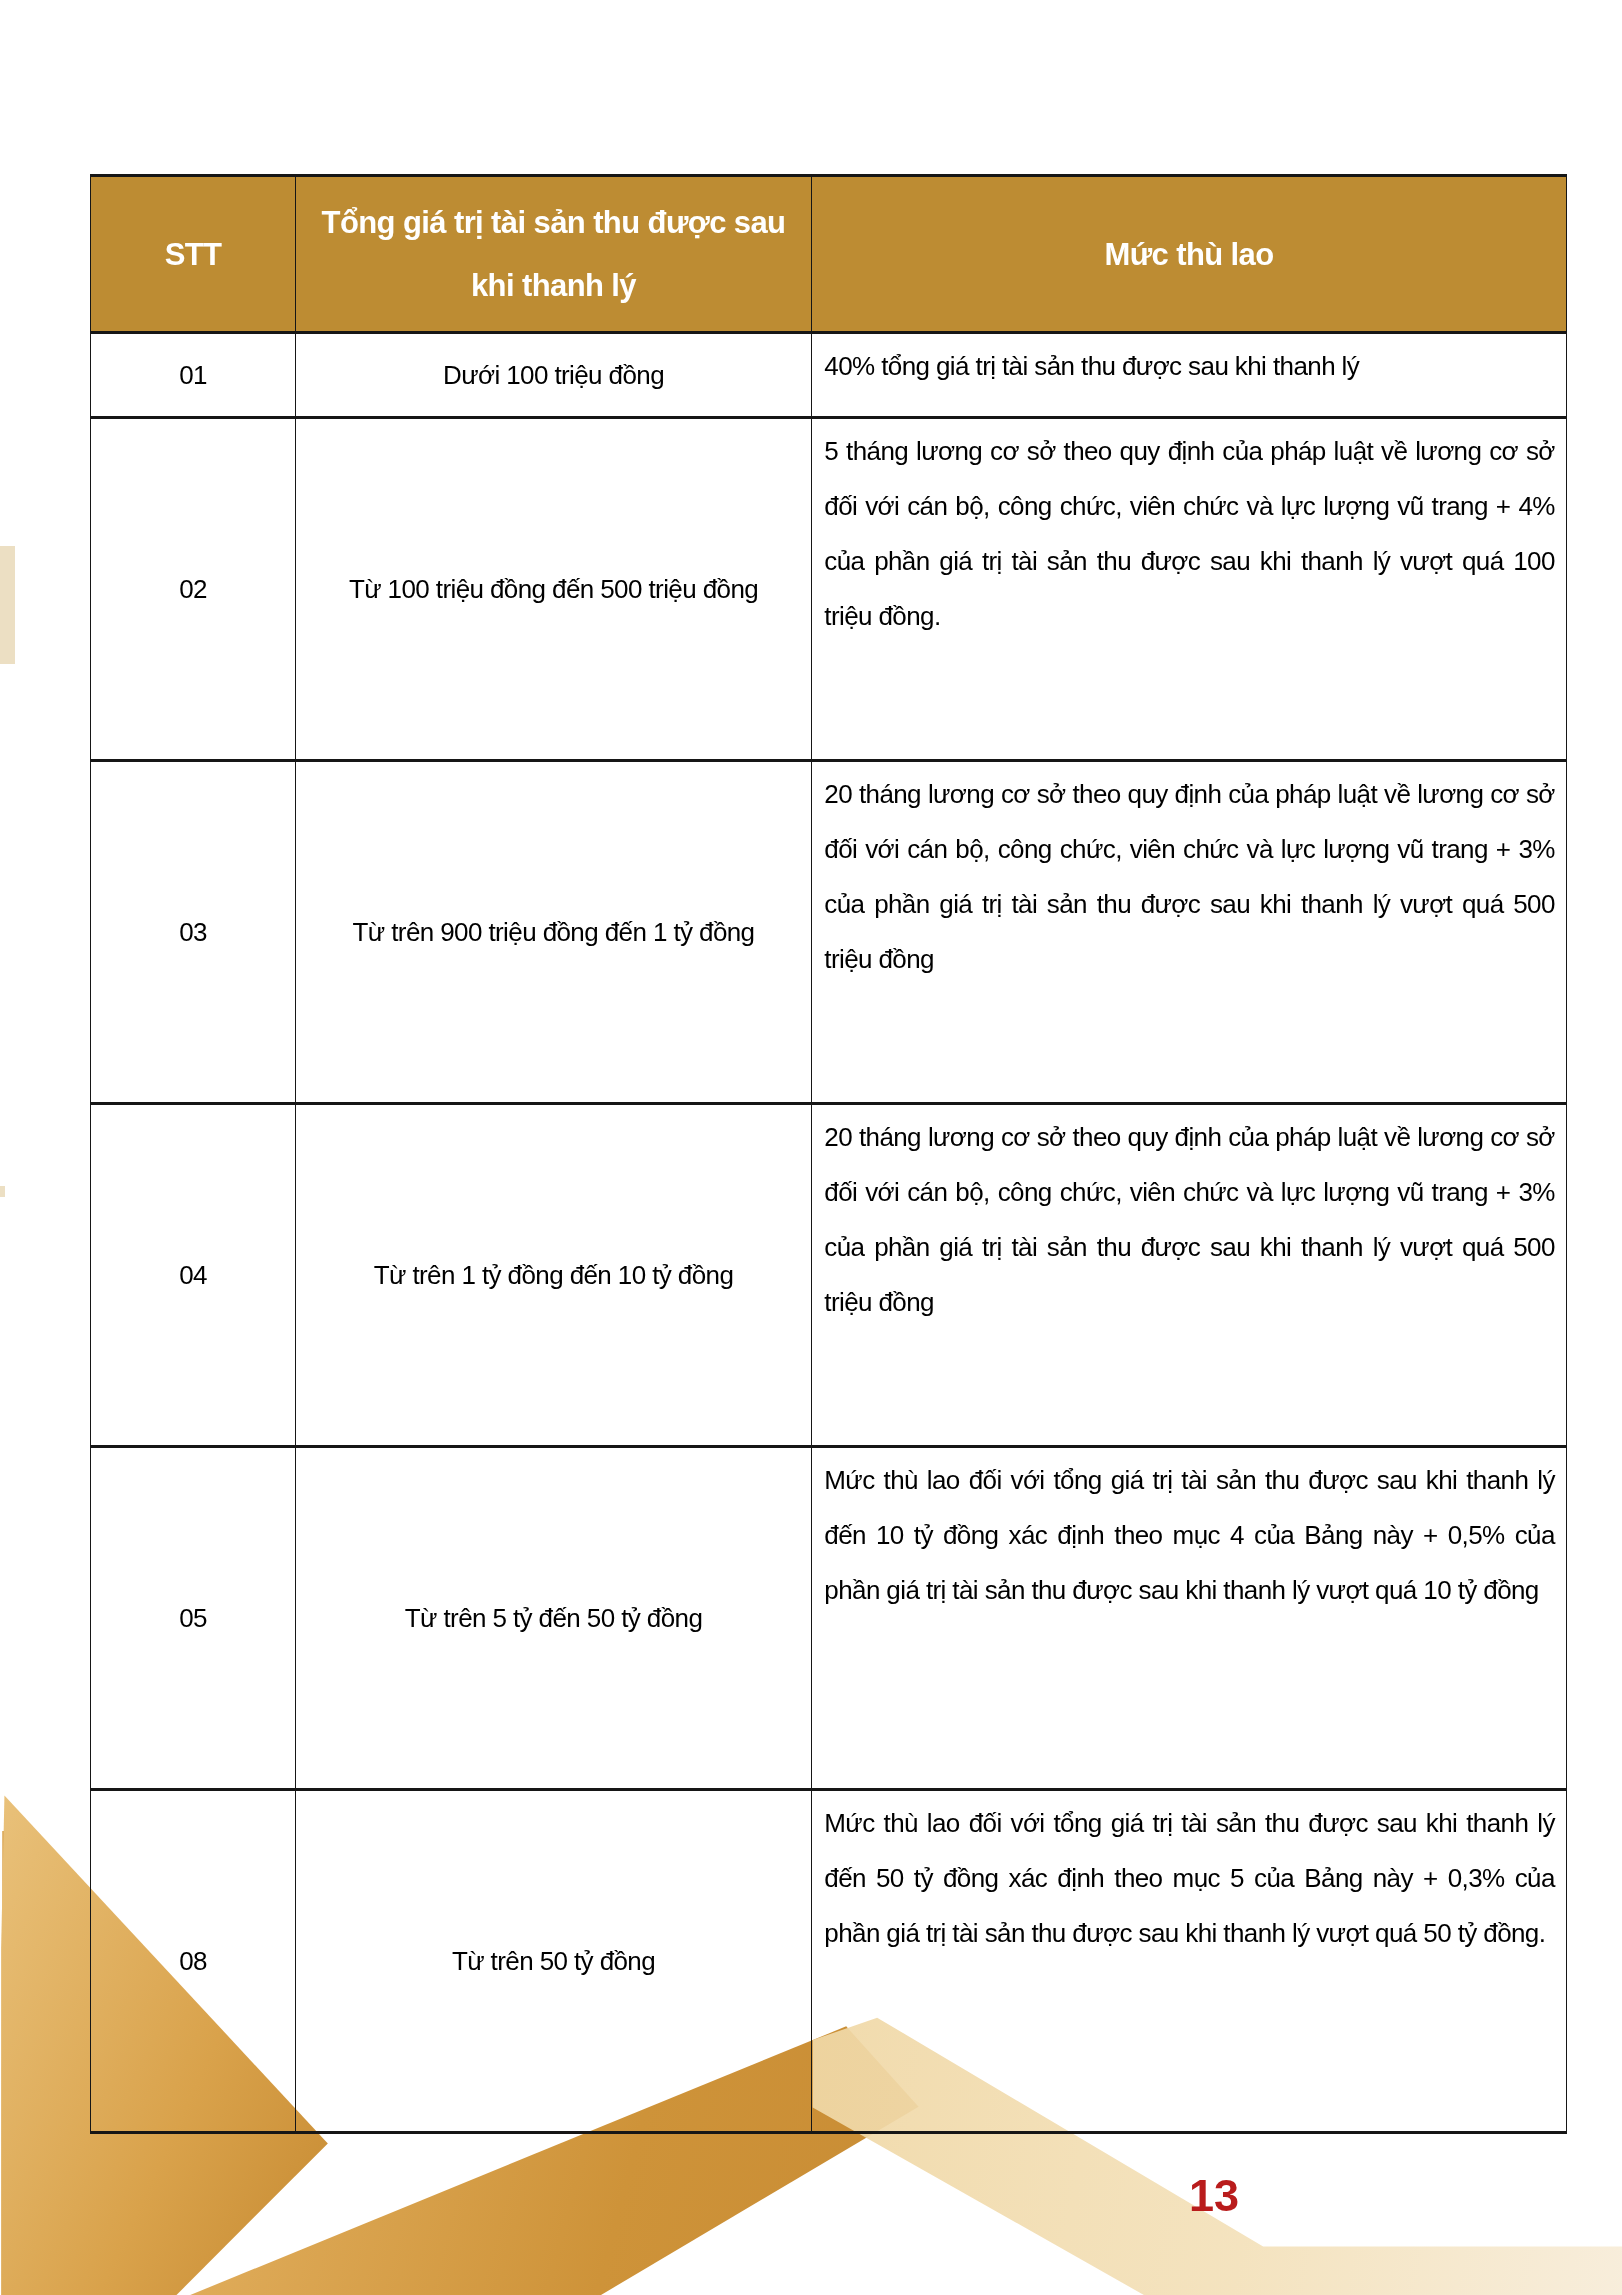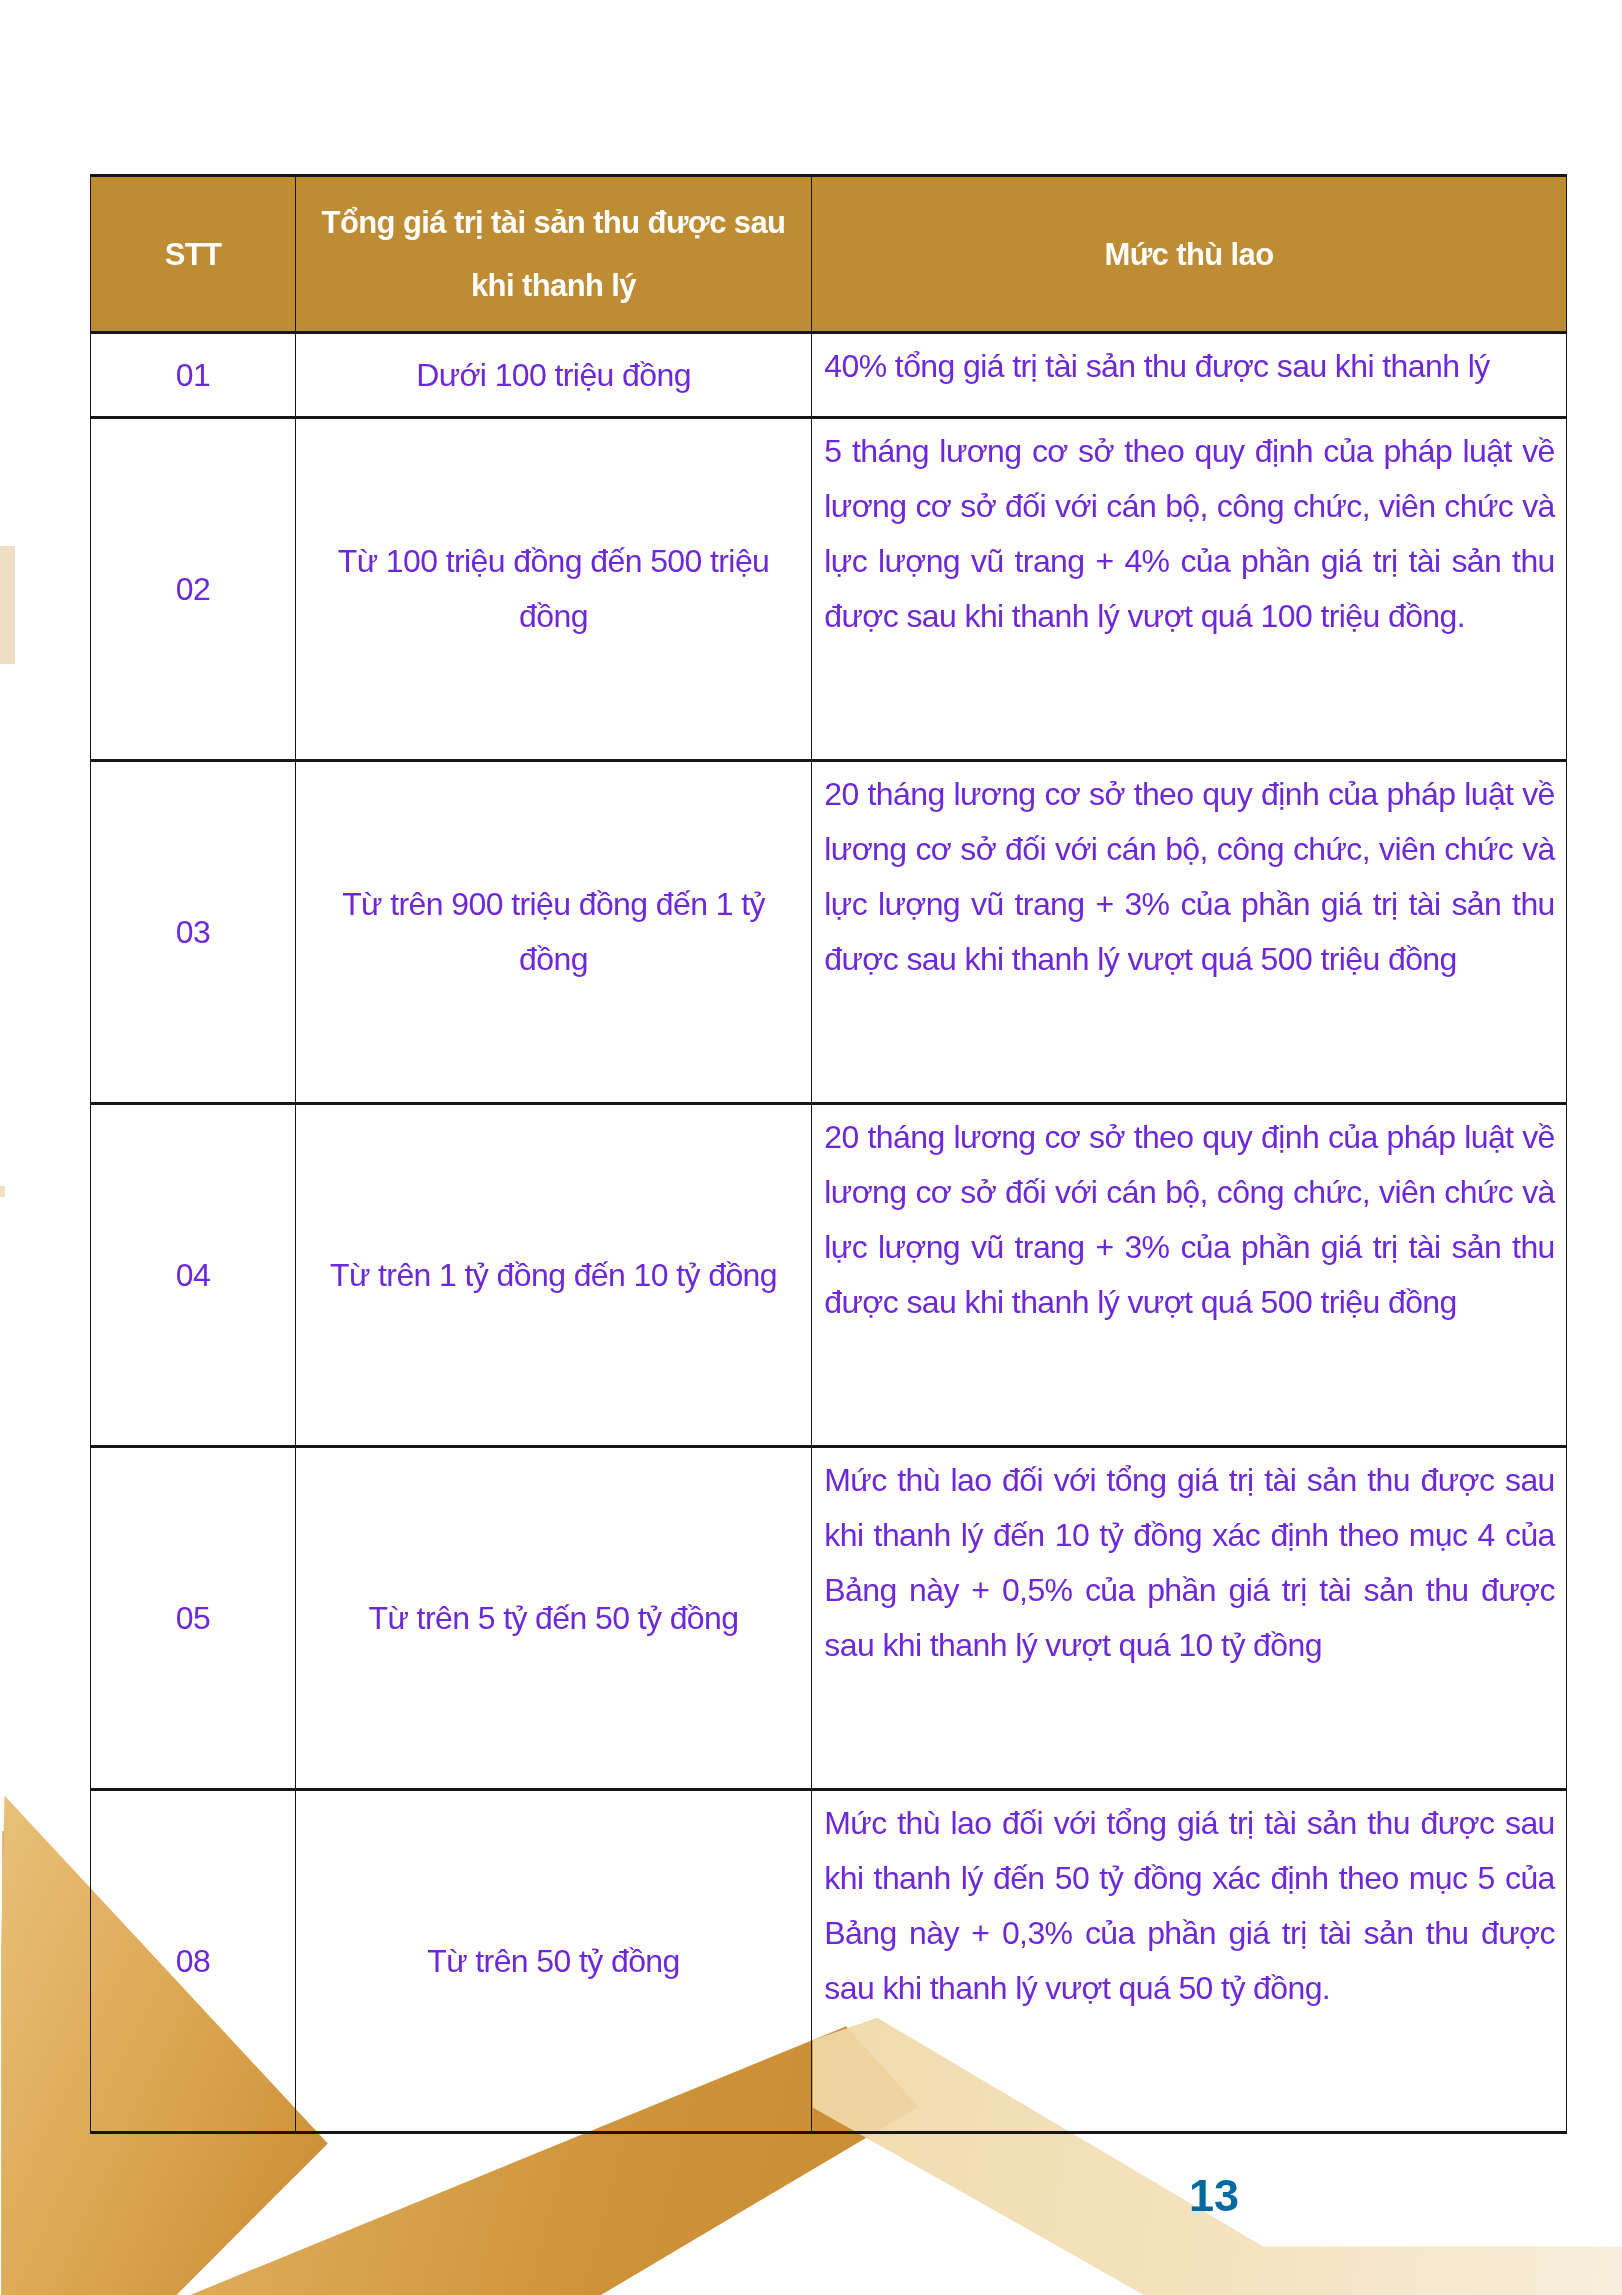--- a/index.html
+++ b/index.html
@@ -83,22 +83,22 @@
     line-height: 63px;
     text-align: center;
     vertical-align: middle;
     padding: 0 10px;
     border-bottom-width: 3.9px;
   }
   .fee-table tbody tr.r-short { height: 85px; }
   .fee-table tbody tr.r-tall  { height: 343px; }
 
   .fee-table td {
-    color: #6d28d9;
-    font-size: 32px;
+    color: #000000;
+    font-size: 26px;
     letter-spacing: -0.6px;
     line-height: 55px;
   }
   .fee-table td.stt {
     text-align: center;
     vertical-align: middle;
   }
   .fee-table td.range {
     text-align: center;
     vertical-align: middle;
@@ -112,21 +112,21 @@
   }
 
   
   .page-number {
     position: absolute;
     z-index: 2;
     top: 2170px;
     right: 56px;
     font-size: 45px;
     font-weight: bold;
-    color: #0369a1;
+    color: #b91c1c;
     font-family: "Liberation Sans", sans-serif;
   }
 </style>
 </head>
 <body>
 
 <div class="page">
 
   <div class="deco left-pale-bar"></div>
   <div class="deco left-pale-speck"></div>

